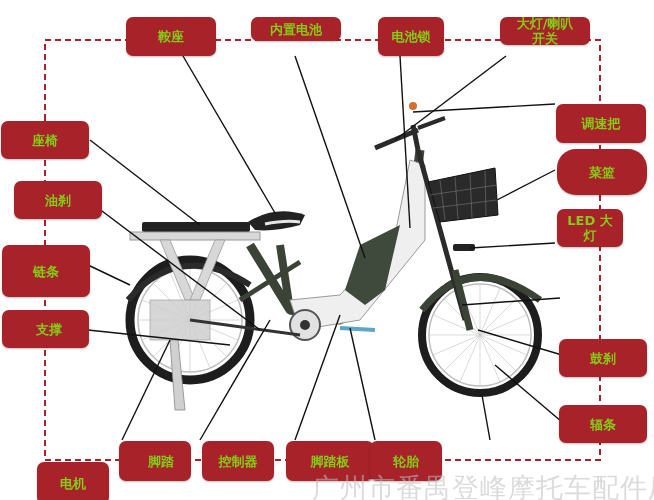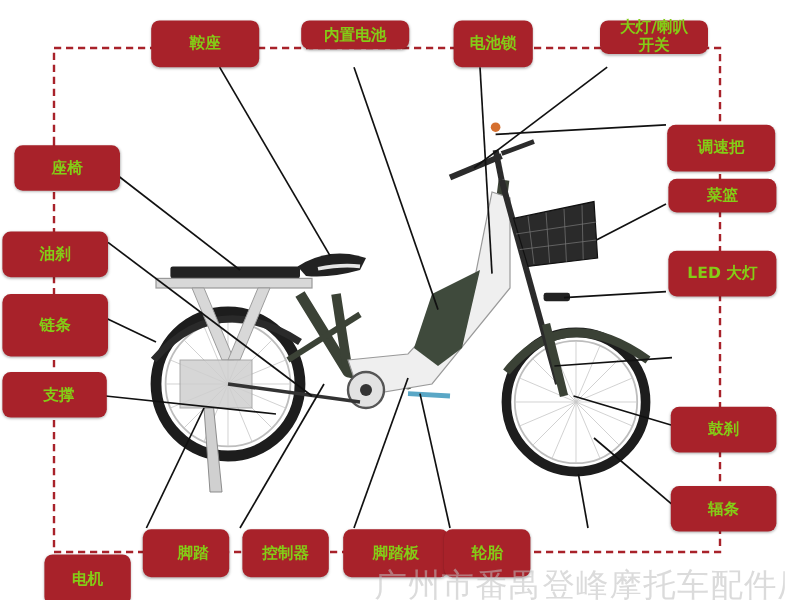--- a/index.html
+++ b/index.html
@@ -125,27 +125,27 @@
     </g>
   </svg>
 
   <div class="box" style="left:126px;top:17px;width:90px;height:39px;">鞍座</div>
   <div class="box" style="left:251px;top:17px;width:90px;height:24px;">内置电池</div>
   <div class="box" style="left:378px;top:17px;width:66px;height:39px;">电池锁</div>
   <div class="box" style="left:500px;top:17px;width:90px;height:28px;white-space:pre-line;">大灯/喇叭
 开关</div>
 
   <div class="box" style="left:556px;top:84px;width:90px;height:39px;margin-top:20px;">调速把</div>
-  <div class="box" style="left:557px;top:149px;width:90px;height:28px;">菜篮</div>
-  <div class="box" style="left:557px;top:209px;width:90px;height:38px;">LED 大灯</div>
+  <div class="box" style="left:557px;top:149px;width:90px;height:46px;border-radius:19px;">菜篮</div>
+  <div class="box" style="left:557px;top:209px;width:66px;height:38px;">LED 大灯</div>
   <div class="box" style="left:559px;top:405px;width:88px;height:38px;">辐条</div>
   <div class="box" style="left:559px;top:339px;width:88px;height:38px;">鼓刹</div>
 
-  <div class="box" style="left:12px;top:121px;width:88px;height:38px;">座椅</div>
-  <div class="box" style="left:2px;top:181px;width:88px;height:38px;margin-top:12px;">油刹</div>
+  <div class="box" style="left:1px;top:121px;width:88px;height:38px;">座椅</div>
+  <div class="box" style="left:14px;top:181px;width:88px;height:38px;">油刹</div>
   <div class="box" style="left:2px;top:245px;width:88px;height:52px;">链条</div>
   <div class="box" style="left:2px;top:310px;width:87px;height:38px;padding-left:11px;">支撑</div>
 
   <div class="box" style="left:37px;top:462px;width:72px;height:42px;">电机</div>
   <div class="box" style="left:119px;top:441px;width:72px;height:40px;padding-left:16px;">脚踏</div>
   <div class="box" style="left:202px;top:441px;width:72px;height:40px;">控制器</div>
   <div class="box" style="left:286px;top:441px;width:88px;height:40px;">脚踏板</div>
   <div class="box" style="left:370px;top:441px;width:72px;height:40px;">轮胎</div>
 
   <div class="watermark">广州市番禺登峰摩托车配件厂</div>

